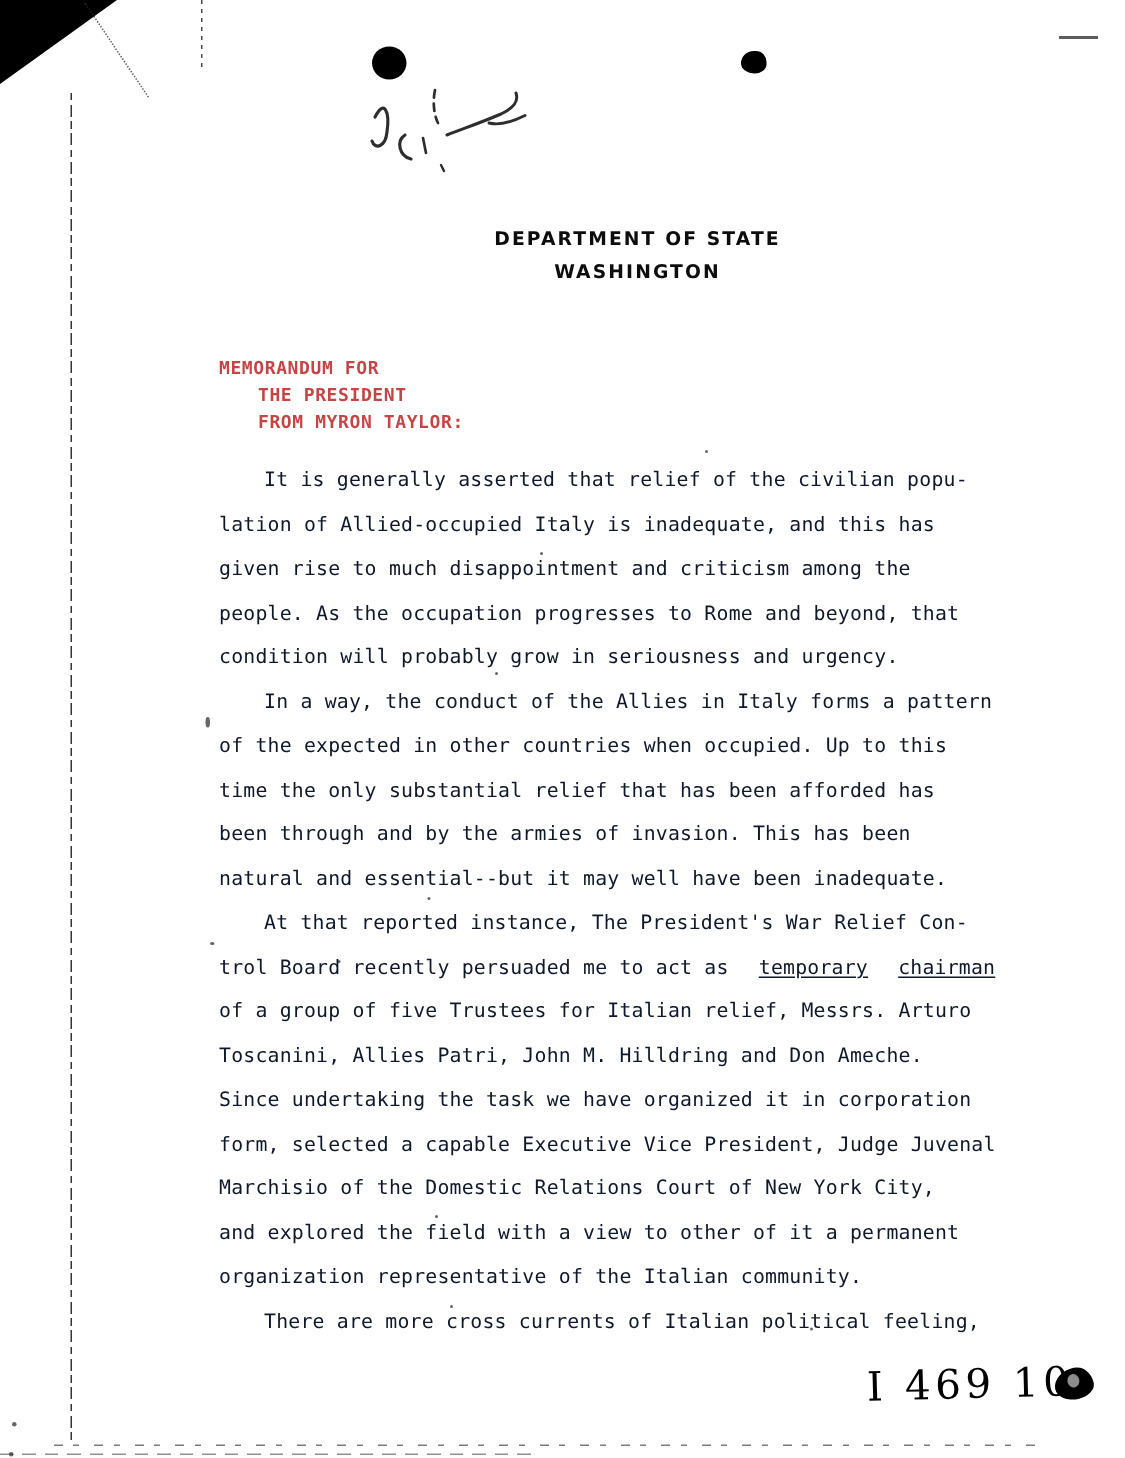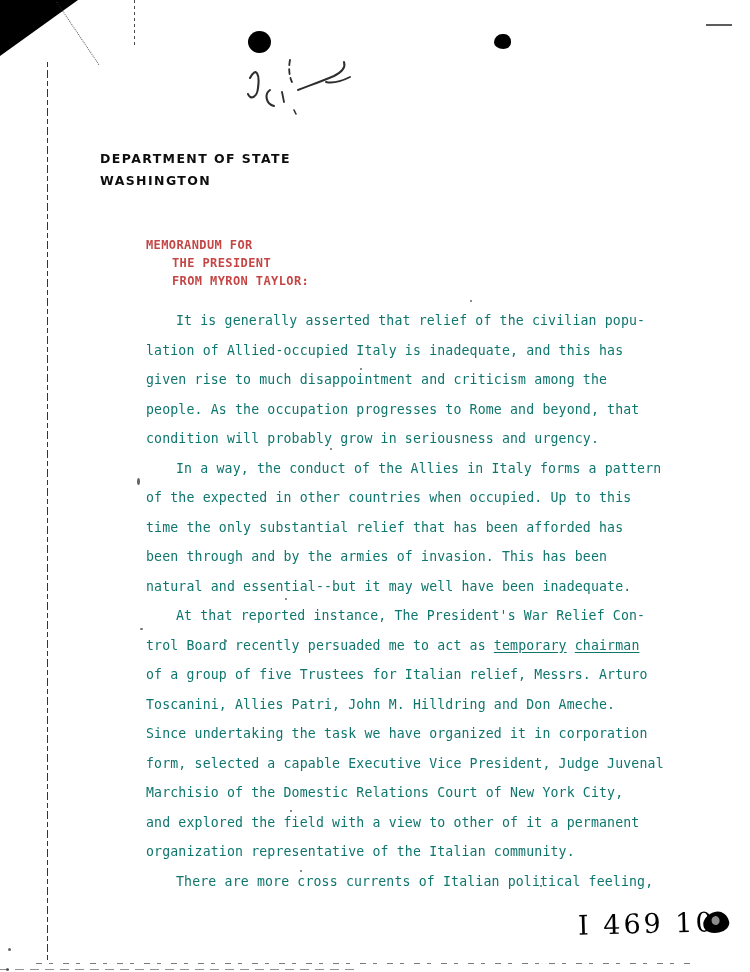--- a/index.html
+++ b/index.html
@@ -90,20 +90,21 @@
     width: 120px; height: 72px;
     color: #1c1c1c;
     opacity: .92;
   }
 
   
   .letterhead {
     position: absolute;
     left: 0; right: 0;
     top: 148px;
+    text-align: center;
     padding-left: 100px;
   }
   .letterhead .line {
     font-family: "DejaVu Sans", "Liberation Sans", sans-serif;
     font-size: 12.5px;
     font-weight: 700;
     letter-spacing: 1.4px;
     color: #0d0d0d;
     line-height: 22px;
   }
@@ -125,30 +126,30 @@
 
   
   .body {
     position: absolute;
     left: 146px;
     top: 306px;
     width: 580px;
     font-size: 13.2px;
     line-height: 29.5px;
     letter-spacing: .15px;
-    color: #0f766e;
+    color: #0f172a;
   }
   .body p {
     margin: 0 0 0 0;
     text-indent: 30px;
     white-space: nowrap;
   }
   .body p .ln { display: block; text-indent: 0; }
   .body p .ln.first { text-indent: 30px; }
-  .u { text-decoration: underline; text-underline-offset: 2px; }
+  .u { text-decoration: underline; text-underline-offset: 2px; margin-left: 12px; }
 
   
   .archive-note {
     position: absolute;
     left: 578px;
     top: 908px;
     font-family: "DejaVu Serif", "Liberation Serif", serif;
     font-size: 27px;
     color: #000;
     letter-spacing: 3px;

